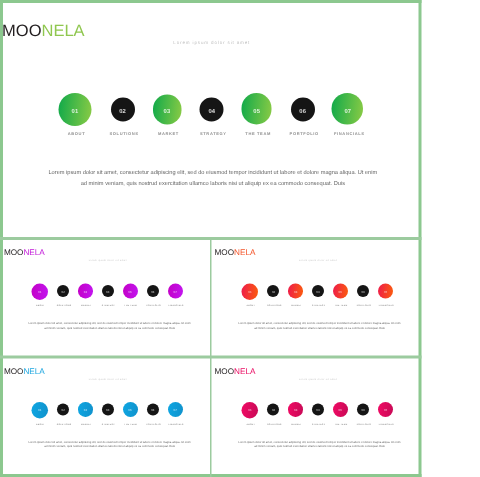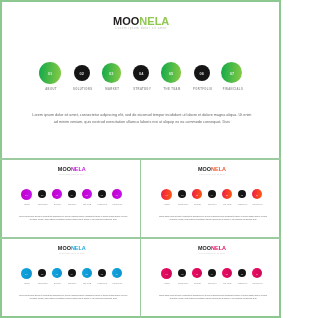--- a/index.html
+++ b/index.html
@@ -2,21 +2,21 @@
 <html><head>
 <meta charset="utf-8">
 <title>MOONELA step slides</title>
 <style>
   html,body{margin:0;padding:0;background:#ffffff;}
   body{width:281px;height:318px;overflow:hidden;
        font-family:"Liberation Sans",sans-serif;}
   .root{position:absolute;left:0;top:0;width:281px;height:318px;background:#ffffff;}
   .divider{position:absolute;}
   .slide{position:absolute;background:#ffffff;overflow:hidden;}
-  .slide-title{position:absolute;text-align:center;font-weight:700;white-space:nowrap;line-height:1;}
+  .slide-title{position:absolute;font-weight:400;white-space:nowrap;line-height:1;}
   .slide-sub{position:absolute;text-align:center;white-space:nowrap;line-height:1;}
   .bubble{position:absolute;border-radius:50%;}
   .bubble .step-number{position:absolute;left:0;right:0;text-align:center;
         font-weight:700;line-height:1;}
   .step-label{position:absolute;text-align:center;white-space:nowrap;
         font-weight:700;line-height:1;}
   .body-line{position:absolute;text-align:center;white-space:nowrap;line-height:1;}
 </style>
 </head>
 <body>

